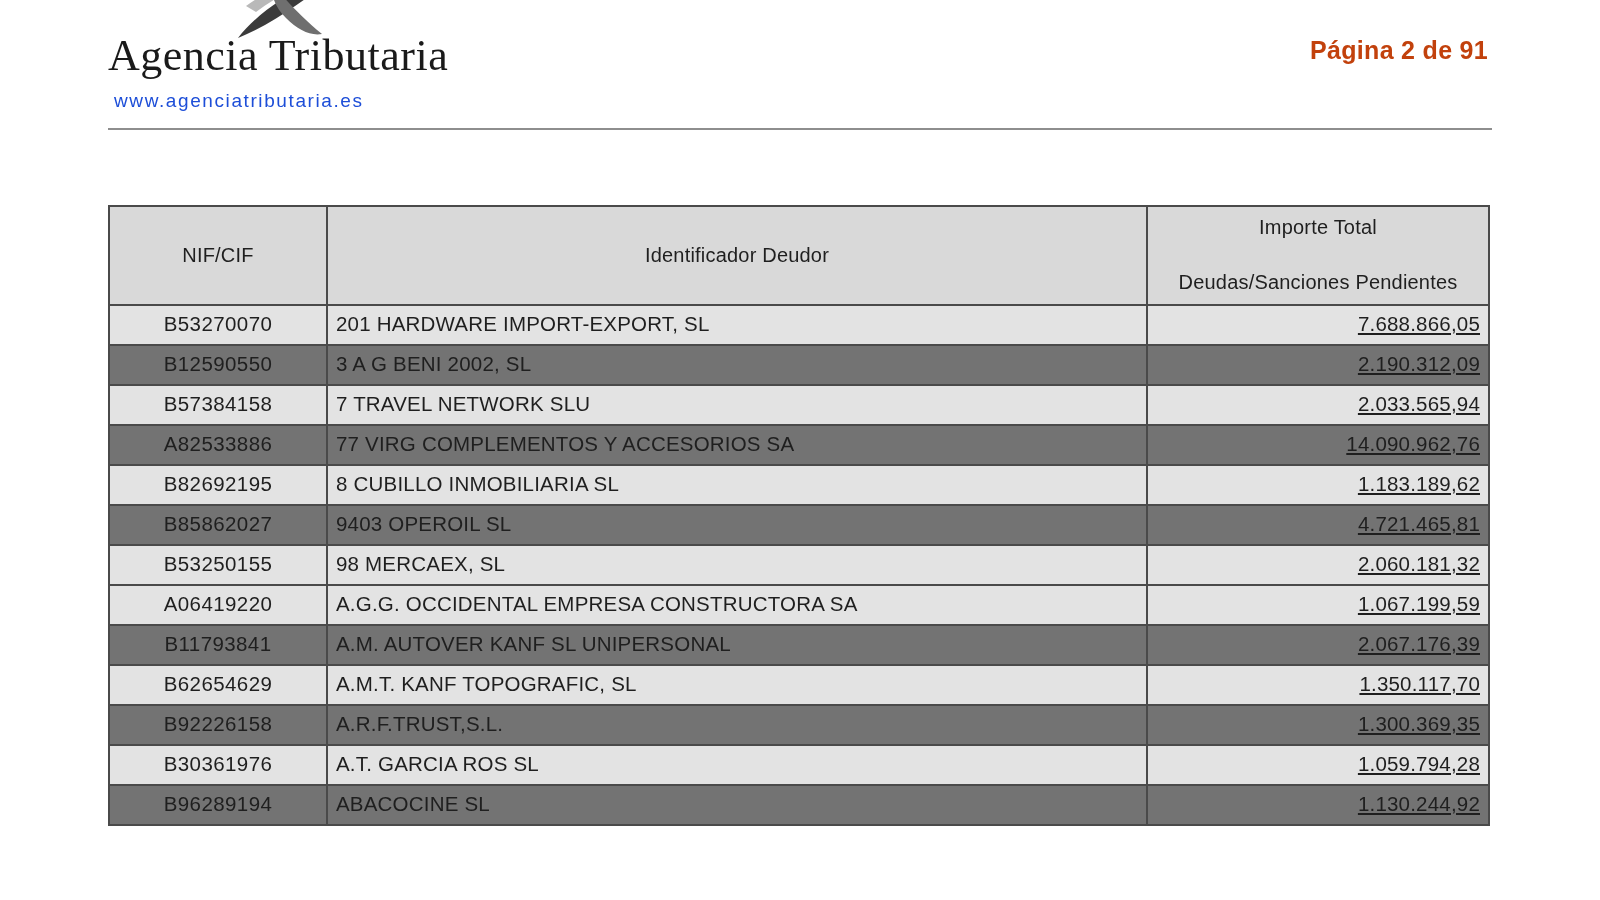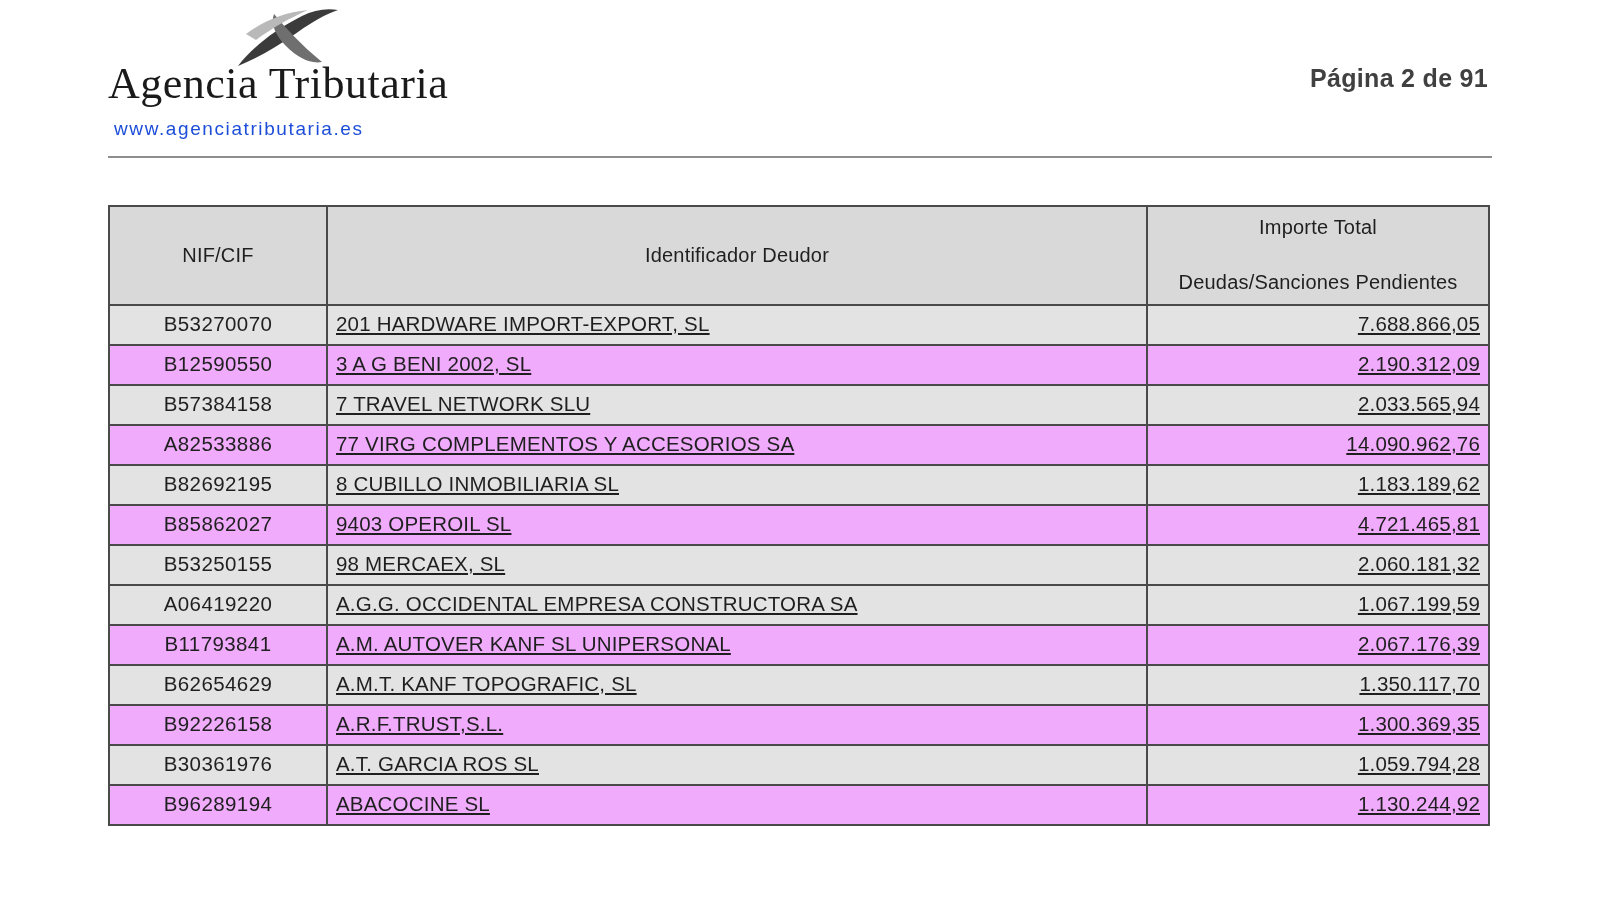--- a/index.html
+++ b/index.html
@@ -14,21 +14,20 @@
     font-family: "Liberation Sans", sans-serif;
     color: #1b1b1b;
     position: relative;
     -webkit-font-smoothing: antialiased;
   }
 
   
   .doc-header {
     position: relative;
     height: 150px;
-    margin-top: 28px;
   }
   .logo-block {
     position: absolute;
     left: 108px;
     top: -8px;
     width: 420px;
   }
   .logo-mark {
     position: absolute;
     left: 120px;
@@ -56,21 +55,21 @@
     color: #1d4ed8;
     white-space: nowrap;
   }
   .page-label {
     position: absolute;
     right: 112px;
     top: 36px;
     font-family: "Liberation Sans", sans-serif;
     font-size: 25px;
     font-weight: bold;
-    color: #404040;
+    color: #c2410c;
     letter-spacing: 0.3px;
     white-space: nowrap;
   }
   .header-rule {
     position: absolute;
     left: 108px;
     right: 108px;
     top: 128px;
     height: 2px;
     background: #8e8e8e;
@@ -117,33 +116,32 @@
     vertical-align: top;
   }
   td.nif {
     text-align: center;
     letter-spacing: 0.4px;
     margin-top: 26px;
   }
   td.name {
     text-align: left;
     letter-spacing: 0.2px;
-    text-decoration: underline;
   }
   td.amount {
     text-align: right;
     letter-spacing: 0.2px;
     padding-right: 12px;
     text-decoration: underline;
   }
   tbody tr.shade td {
     background: #e3e3e3;
   }
   tbody tr.plain td {
-    background: #f0abfc;
+    background: #737373;
   }
 </style>
 </head>
 <body>
 
 <div class="doc-header">
 
   <div class="logo-block">
     <span class="logo-mark">
       <svg width="120" height="68" viewBox="0 0 120 68" xmlns="http://www.w3.org/2000/svg">

